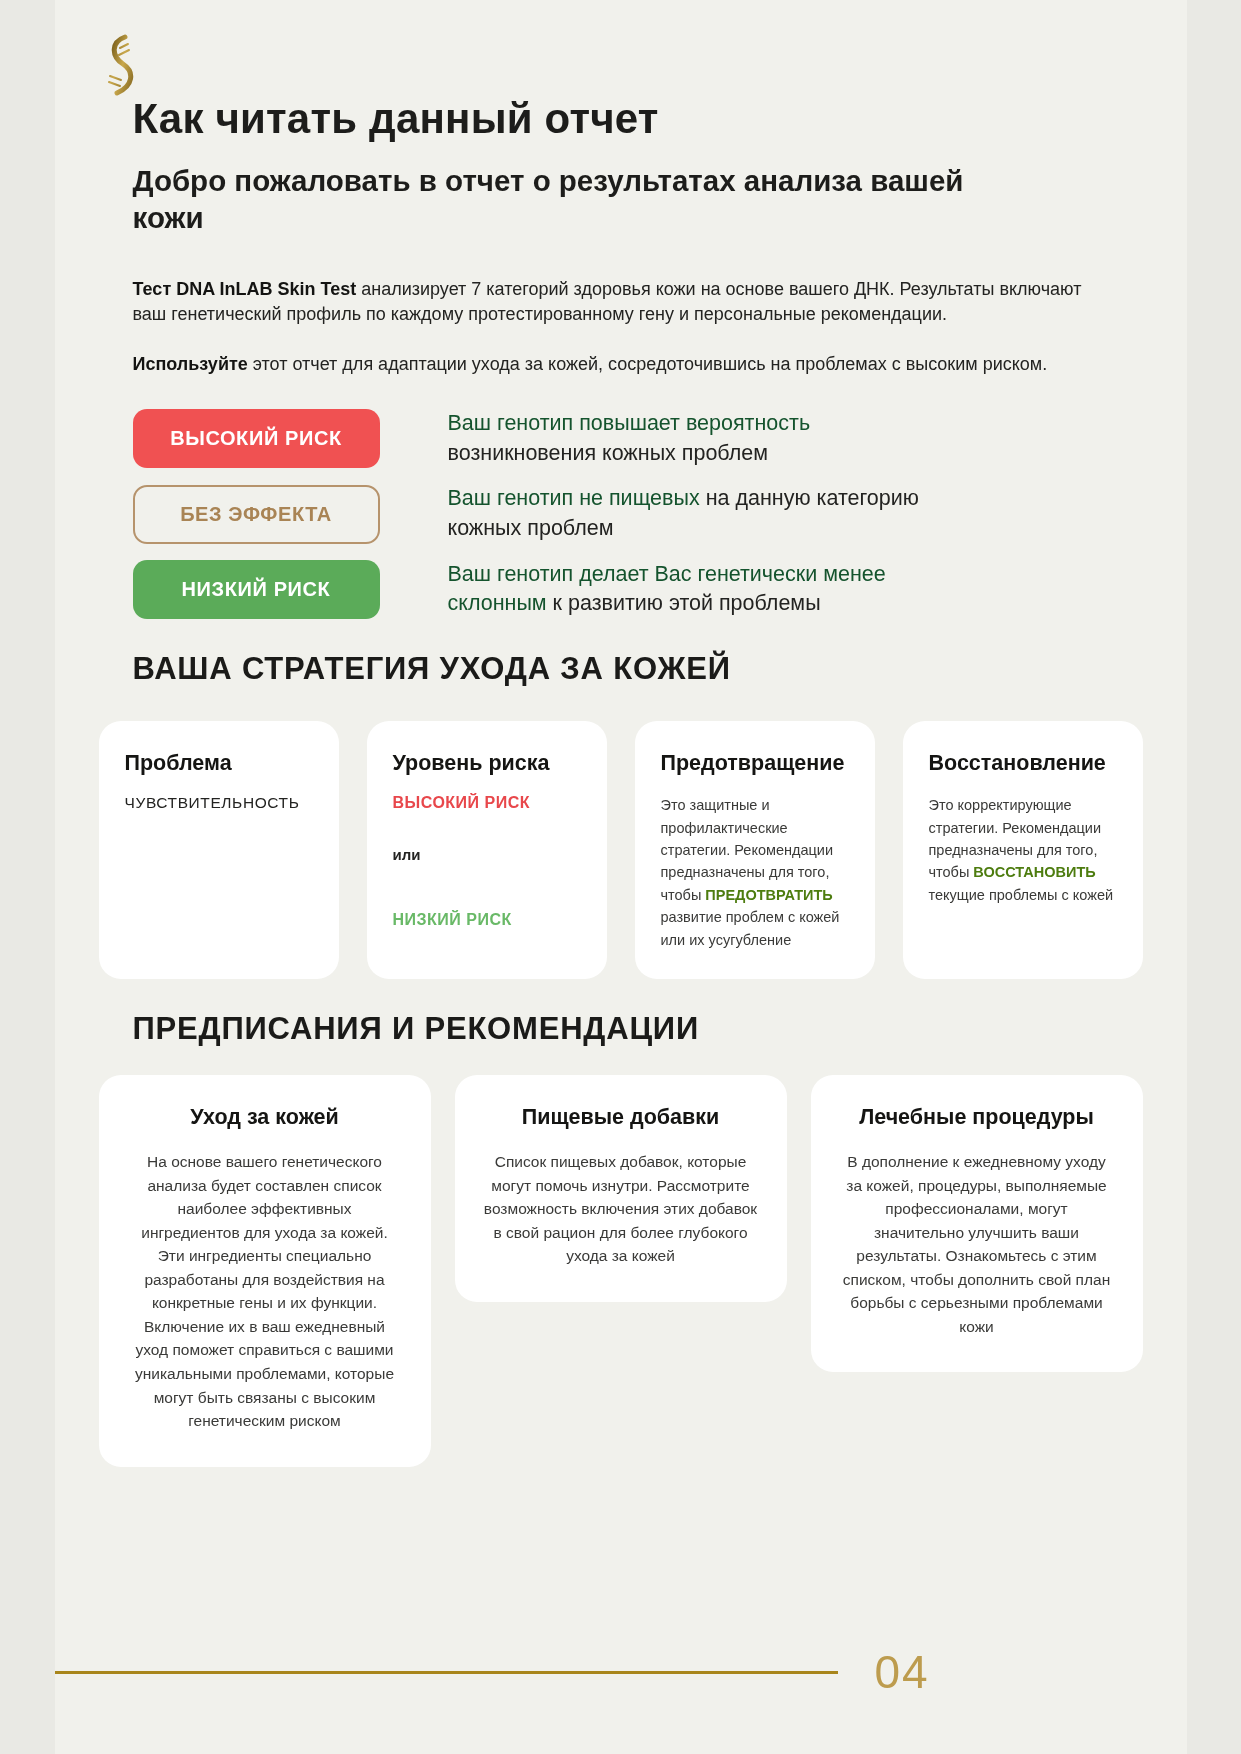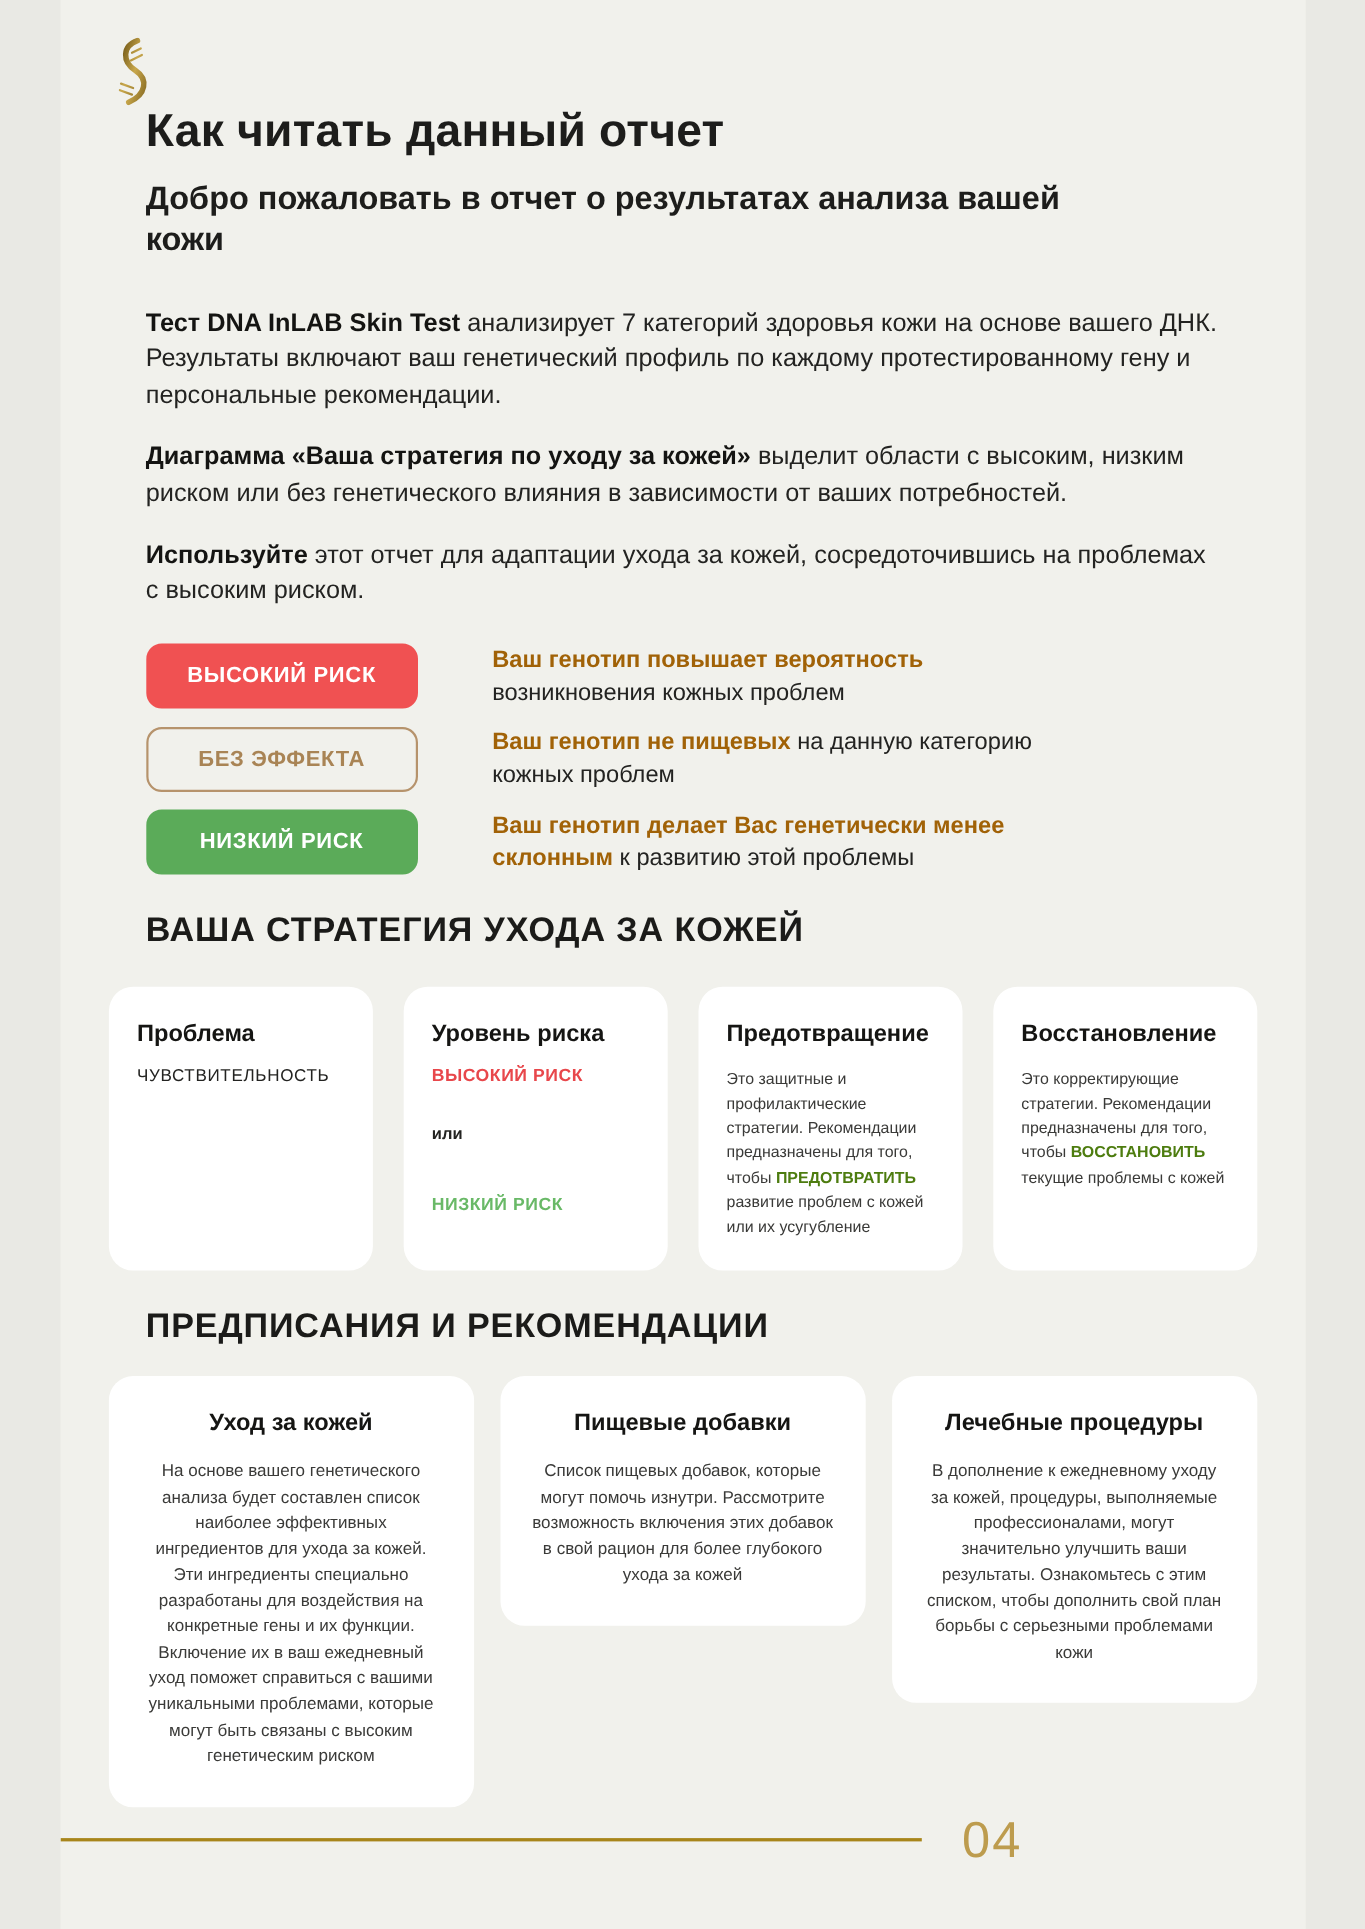--- a/index.html
+++ b/index.html
@@ -32,21 +32,21 @@
   }
   h2.subtitle {
     margin-top: 20px;
     font-size: 29.5px;
     font-weight: 700;
     line-height: 1.26;
     max-width: 880px;
   }
   .intro { margin-top: 40px; }
   .intro p {
-    font-size: 23px;
+    font-size: 18px;
     line-height: 1.42;
     max-width: 985px;
     margin-bottom: 24px;
     color: #232321;
   }
   .intro p strong { font-weight: 700; color: #141412; }
 
   .legend { margin-top: 32px; }
   .legend-row {
     display: flex;
@@ -68,21 +68,21 @@
   .badge-high { background: #F05152; color: #ffffff; }
   .badge-none { background: transparent; border: 2.5px solid #B6936C; color: #A98455; }
   .badge-low  { background: #5BAB59; color: #ffffff; }
   .legend-desc {
     margin-left: 68px;
     font-size: 21.5px;
     line-height: 1.38;
     max-width: 505px;
     color: #232321;
   }
-  .legend-desc strong { font-weight: 700; color: #a16207; }
+  .legend-desc strong { font-weight: 400; color: #14532d; }
 
   .section-title {
     margin-top: 32px;
     font-size: 31px;
     font-weight: 700;
     letter-spacing: 0.8px;
     color: #1b1b19;
   }
 
   .cards-row {
@@ -177,21 +177,20 @@
       <path d="M27 10 L19 14 M28 16 L18 21 M9 42 L20 46 M8 48 L19 52" stroke="url(#gold)" stroke-width="2" stroke-linecap="round"></path>
     </svg>
   </div>
 
   <div class="content">
     <h1 class="title">Как читать данный отчет</h1>
     <h2 class="subtitle">Добро пожаловать в отчет о результатах анализа вашей кожи</h2>
 
     <div class="intro">
       <p><strong>Тест DNA InLAB Skin Test</strong><span> анализирует 7 категорий здоровья кожи на основе вашего ДНК. Результаты включают ваш генетический профиль по каждому протестированному гену и персональные рекомендации.</span></p>
-      <p><strong>Диаграмма «Ваша стратегия по уходу за кожей»</strong><span> выделит области с высоким, низким риском или без генетического влияния в зависимости от ваших потребностей.</span></p>
       <p><strong>Используйте</strong><span> этот отчет для адаптации ухода за кожей, сосредоточившись на проблемах с высоким риском.</span></p>
     </div>
 
     <div class="legend">
       <div class="legend-row">
         <div class="badge badge-high">ВЫСОКИЙ РИСК</div>
         <div class="legend-desc"><strong>Ваш генотип повышает вероятность</strong><span> возникновения кожных проблем</span></div>
       </div>
       <div class="legend-row">
         <div class="badge badge-none">БЕЗ ЭФФЕКТА</div>

